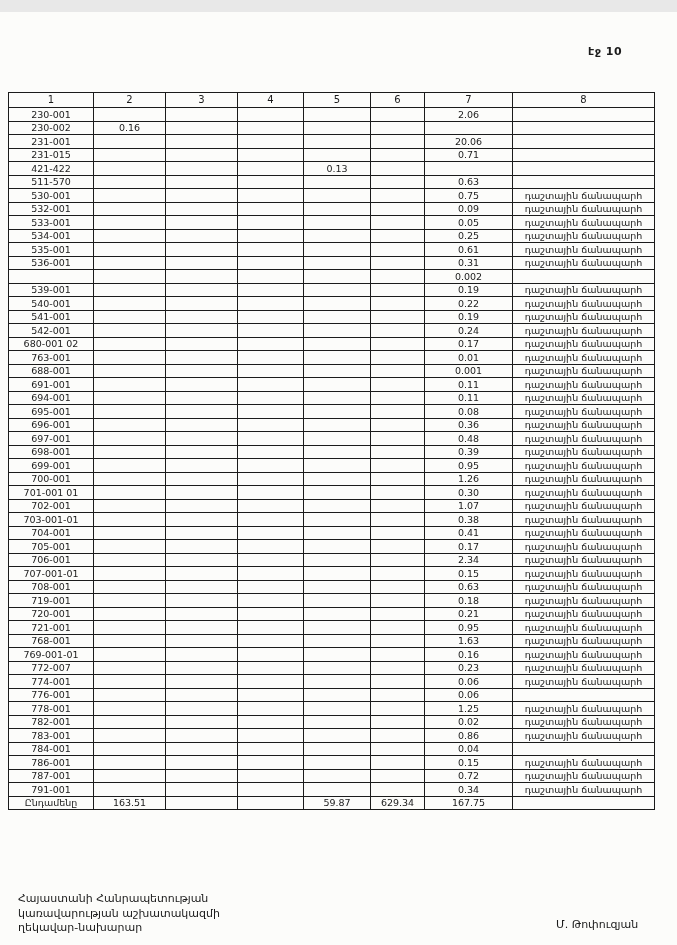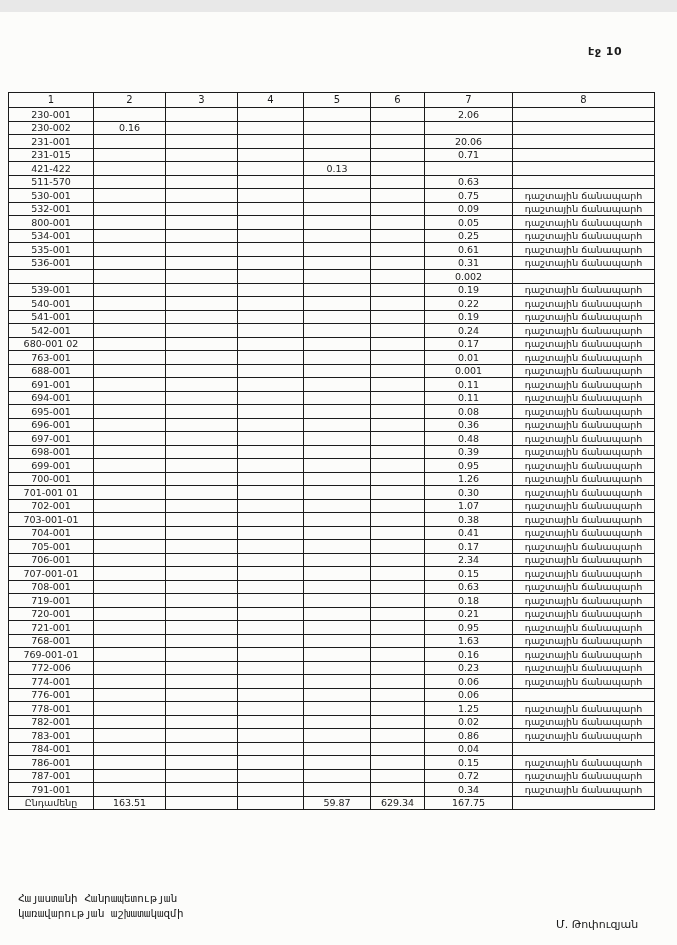--- a/index.html
+++ b/index.html
@@ -39,21 +39,21 @@
   td.c8{
     border-top:none;border-bottom:none;
     text-align:left;padding-left:5px;
     position:relative;overflow:visible;
   }
   td.c8.bx-top{border-top:1px solid var(--ink);}
   td.c8.bx-bot{border-bottom:1px solid var(--ink);}
   tbody.totals td{border:1px solid var(--ink);}
   .org{
     position:absolute;left:18px;top:880px;
-    font-size:11px;line-height:14.5px;font-family:Liberation Mono, monospace;
+    font-size:11px;line-height:14.5px;
   }
   .sig{
     position:absolute;left:556px;top:906px;
     font-size:11px;
   }
 </style>
 </head>
 <body>
 
 <div class="page">
@@ -158,21 +158,21 @@
           <td class="c1">532-001</td>
           <td class="c2"></td>
           <td class="c3"></td>
           <td class="c4"></td>
           <td class="c5"></td>
           <td class="c6"></td>
           <td class="c7">0.09</td>
           <td class="c8"><span>դաշտային ճանապարհ</span></td>
         </tr>
         <tr>
-          <td class="c1">800-001</td>
+          <td class="c1">533-001</td>
           <td class="c2"></td>
           <td class="c3"></td>
           <td class="c4"></td>
           <td class="c5"></td>
           <td class="c6"></td>
           <td class="c7">0.05</td>
           <td class="c8"><span>դաշտային ճանապարհ</span></td>
         </tr>
         <tr>
           <td class="c1">534-001</td>
@@ -488,21 +488,21 @@
           <td class="c1">769-001-01</td>
           <td class="c2"></td>
           <td class="c3"></td>
           <td class="c4"></td>
           <td class="c5"></td>
           <td class="c6"></td>
           <td class="c7">0.16</td>
           <td class="c8"><span>դաշտային ճանապարհ</span></td>
         </tr>
         <tr>
-          <td class="c1">772-006</td>
+          <td class="c1">772-007</td>
           <td class="c2"></td>
           <td class="c3"></td>
           <td class="c4"></td>
           <td class="c5"></td>
           <td class="c6"></td>
           <td class="c7">0.23</td>
           <td class="c8"><span>դաշտային ճանապարհ</span></td>
         </tr>
         <tr>
           <td class="c1">774-001</td>
@@ -605,17 +605,18 @@
         <td>629.34</td>
         <td>167.75</td>
         <td></td>
       </tr>
     </tbody>
   </table>
 
   <div class="org">
     <div>Հայաստանի Հանրապետության</div>
     <div>կառավարության աշխատակազմի</div>
+    <div>ղեկավար-նախարար</div>
   </div>
 
   <div class="sig">Մ. Թոփուզյան</div>
 
 </div>
 
 </body></html>

